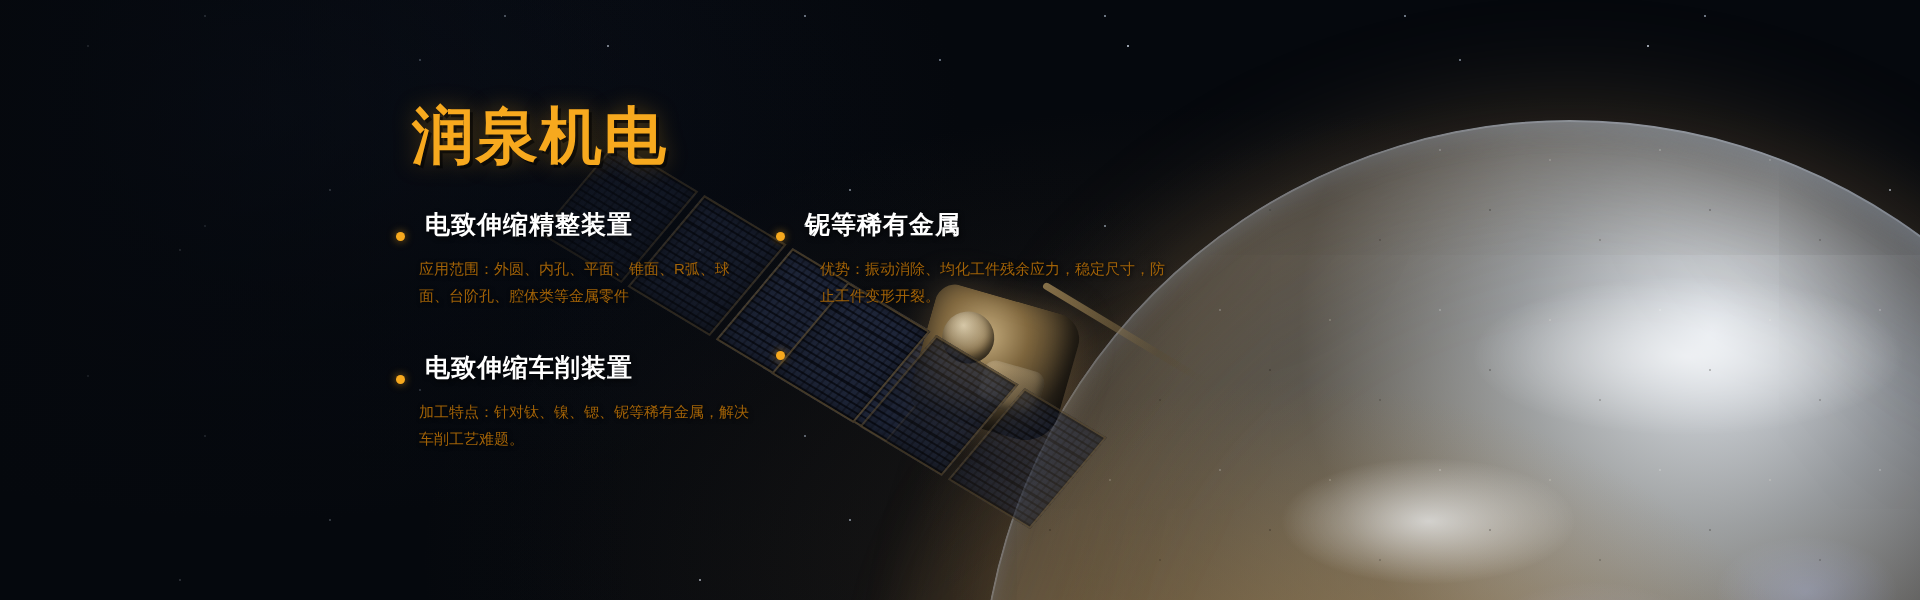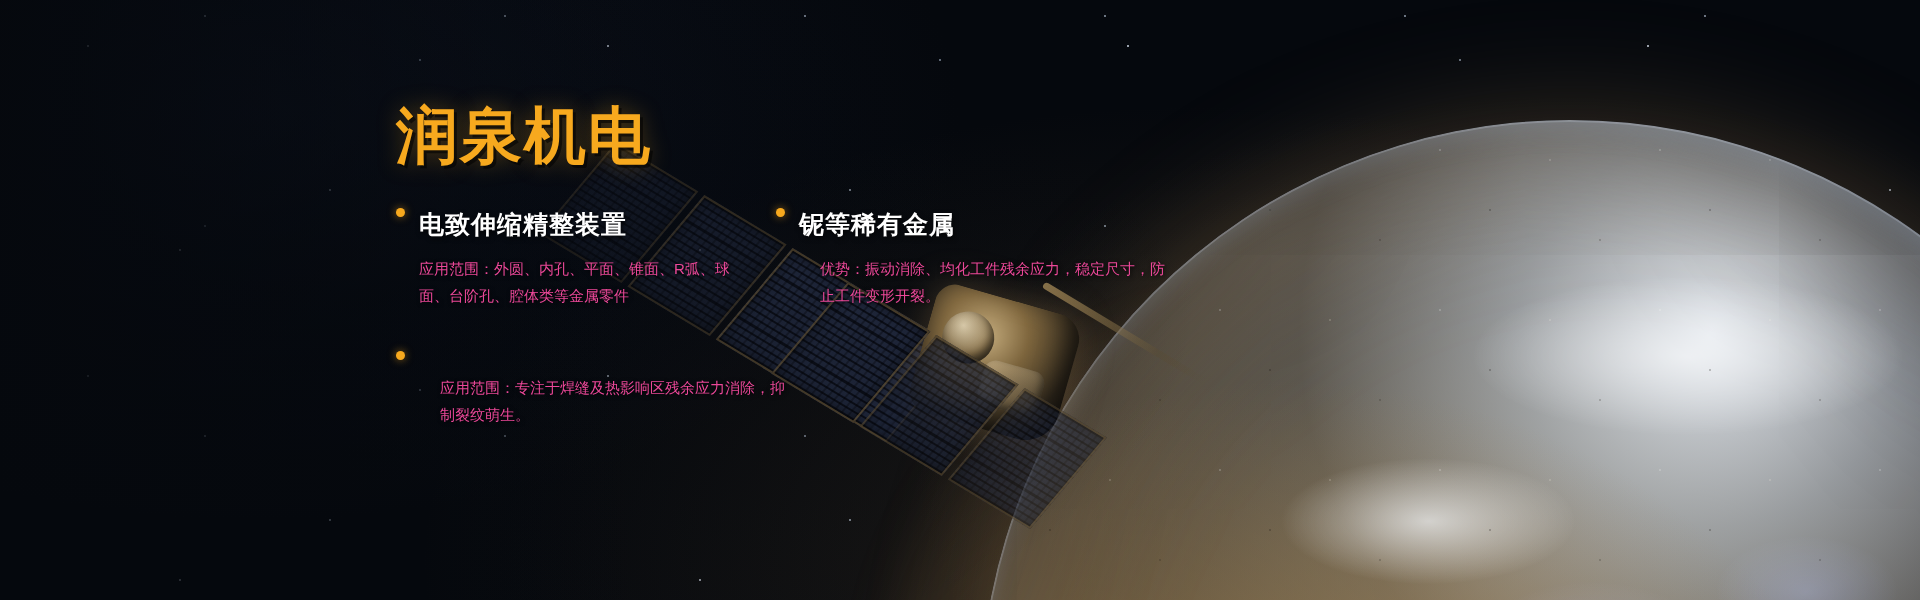--- a/index.html
+++ b/index.html
@@ -177,21 +177,21 @@
       radial-gradient(ellipse 1200px 600px at 360px 300px, rgba(5,8,13,.55) 0%, rgba(5,8,13,0) 70%);
   }
 
   
   .content{
     position:absolute;
     left:0;top:0;width:1920px;height:600px;
   }
   .brand-title{
     position:absolute;
-    left:396px;top:94px;
+    left:412px;top:94px;
     font-size:62px;
     font-weight:bold;
     letter-spacing:2px;
     color:#f7a91e;
     text-shadow:
       3px 3px 0 rgba(0,0,0,.55),
       0 0 22px rgba(247,169,30,.35);
     white-space:nowrap;
   }
 
@@ -199,22 +199,22 @@
     position:absolute;
     left:396px;top:208px;
     width:760px;
   }
   .feat-row{display:flex;}
   .feat-col{width:380px;}
   .feat-col.right{width:380px;}
 
   .feat-head{
     display:flex;
-    align-items:flex-start;
-    gap:14px;
+    align-items:flex-end;
+    gap:20px;
     margin-bottom:14px;
   }
   .bullet{
     width:9px;height:9px;
     border-radius:50%;
     background:#f7a91e;
     flex:0 0 auto;
     box-shadow:0 0 8px rgba(247,169,30,.6);
   }
   .feat-title{
@@ -222,21 +222,21 @@
     font-weight:bold;
     color:#ffffff;
     letter-spacing:1px;
     text-shadow:1px 2px 5px rgba(0,0,0,.85);
     white-space:nowrap;
   }
   .feat-body{
     margin-left:23px;
     font-size:15px;
     line-height:27px;
-    color:#ec4899;
+    color:#a16207;
     width:330px;
     text-shadow:1px 1px 4px rgba(0,0,0,.9);
   }
   .feat-col.right .feat-body{width:345px;margin-left:44px;}
   .spacer-row{height:42px;}
 </style>
 </head>
 <body>
 
 <div class="banner">
@@ -292,24 +292,30 @@
             <span class="bullet"></span>
             <span class="feat-title">铌等稀有金属</span>
           </div>
           <div class="feat-body">优势：振动消除、均化工件残余应力，稳定尺寸，防止工件变形开裂。</div>
         </div>
       </div>
 
       <div class="spacer-row"></div>
 
       <div class="feat-row">
+        <div class="feat-col">
+          <div class="feat-head">
+            <span class="bullet"></span>
+            <span class="feat-title">电致伸缩车削装置</span>
+          </div>
+          <div class="feat-body">加工特点：针对钛、镍、锶、铌等稀有金属，解决车削工艺难题。</div>
+        </div>
 
         <div class="feat-col right">
           <div class="feat-head">
             <span class="bullet"></span>
           </div>
-          <div class="feat-body">  应用范围：专注于焊缝及热影响区残余应力消除，抑制裂纹萌生。</div>
         </div>
       </div>
 
     </div>
   </div>
 </div>
 
 </body></html>

